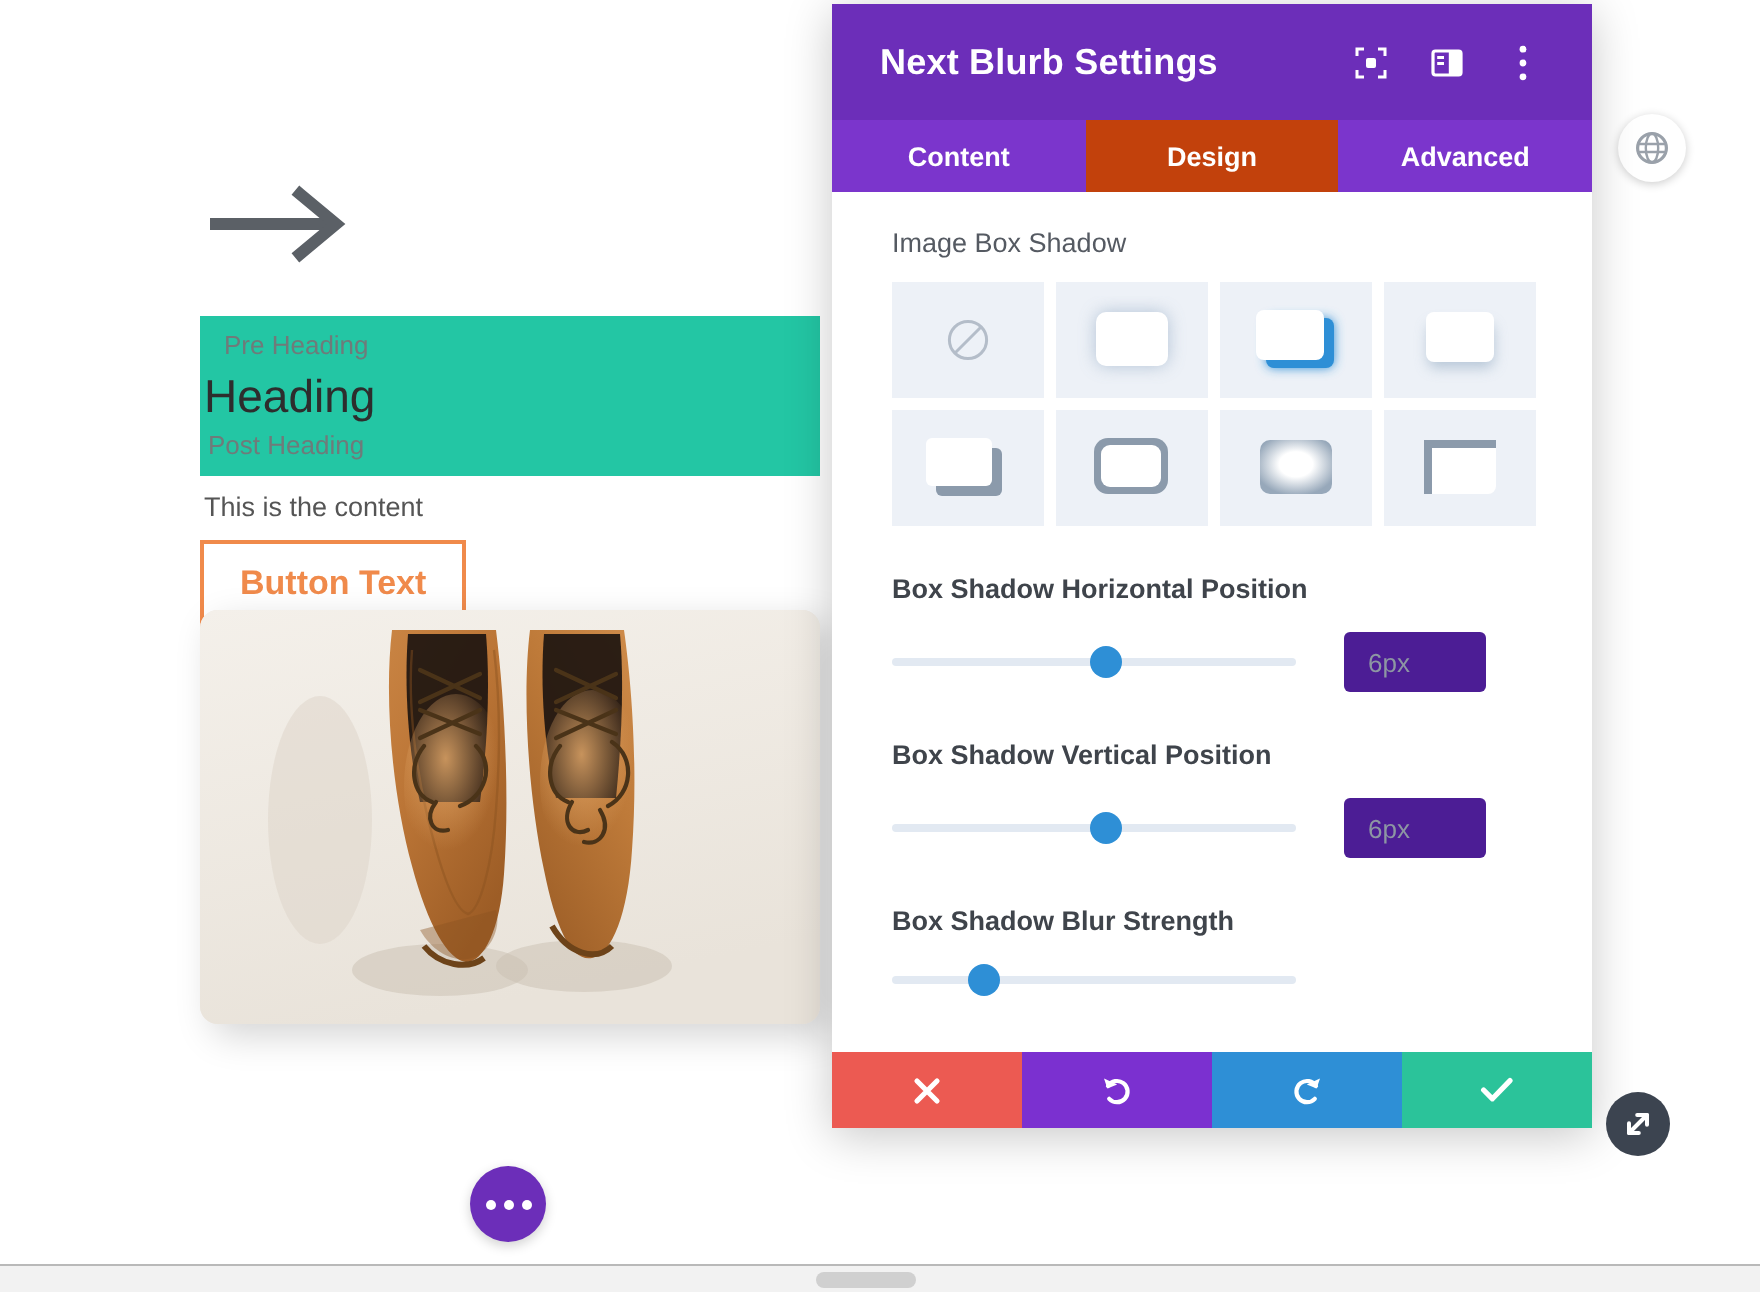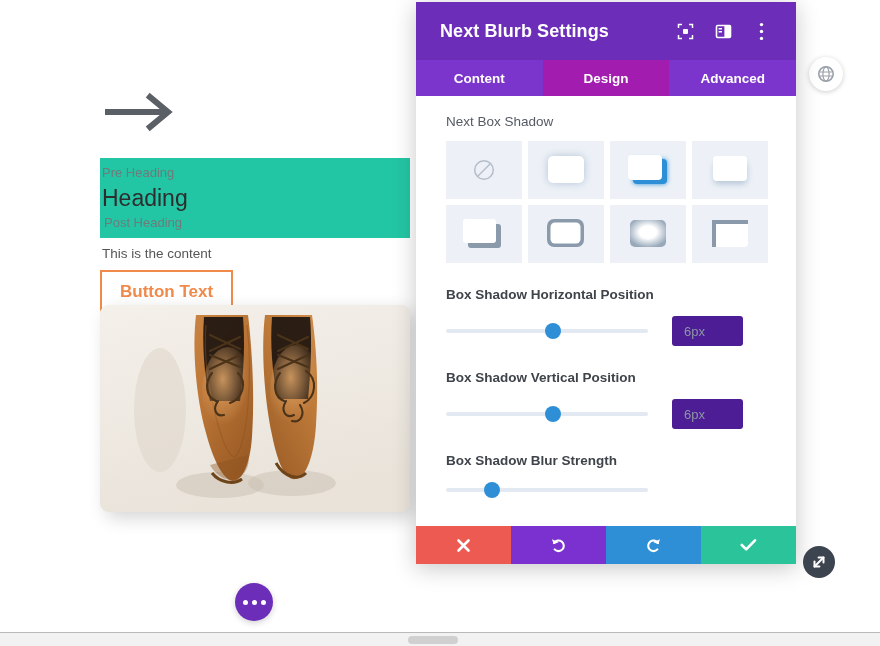--- a/index.html
+++ b/index.html
@@ -44,21 +44,21 @@
   .heading-block {
     margin-top: 24px;
     background: #23c6a4;
     padding: 6px 0 6px 0;
     width: 310px;
   }
   .pre-heading {
     font-size: 13px;
     color: #6f7b7a;
     line-height: 18px;
-    padding-left: 2px;
+    padding-left: 12px;
   }
   .main-heading {
     font-size: 23px;
     color: #2d2d2d;
     line-height: 32px;
     font-weight: 400;
     padding-left: 2px;
   }
   .post-heading {
     font-size: 13px;
@@ -184,21 +184,21 @@
   .tab {
     flex: 1;
     color: #ffffff;
     font-size: 13.5px;
     font-weight: bold;
     display: flex;
     align-items: center;
     justify-content: center;
     height: 100%;
   }
-  .tab.active { background: #a21caf; }
+  .tab.active { background: #c2410c; }
 
   .panel-body {
     flex: 1 1 auto;
     background: #ffffff;
     padding: 18px 28px 8px 30px;
     position: relative;
     overflow: hidden;
   }
 
   .section-label {
@@ -464,21 +464,21 @@
     </div>
 
     <div class="panel-tabs">
       <div class="tab">Content</div>
       <div class="tab active">Design</div>
       <div class="tab">Advanced</div>
     </div>
 
     <div class="panel-body">
 
-      <div class="section-label">Next Box Shadow</div>
+      <div class="section-label">Image Box Shadow</div>
 
       <div class="preset-grid">
 
         <div class="preset">
           <svg width="26" height="26" viewBox="0 0 26 26">
             <circle cx="13" cy="13" r="9.3" fill="none" stroke="#b4bdc9" stroke-width="1.5"></circle>
             <path d="M6.5 19.5 L19.5 6.5" stroke="#b4bdc9" stroke-width="1.5"></path>
           </svg>
         </div>
 

